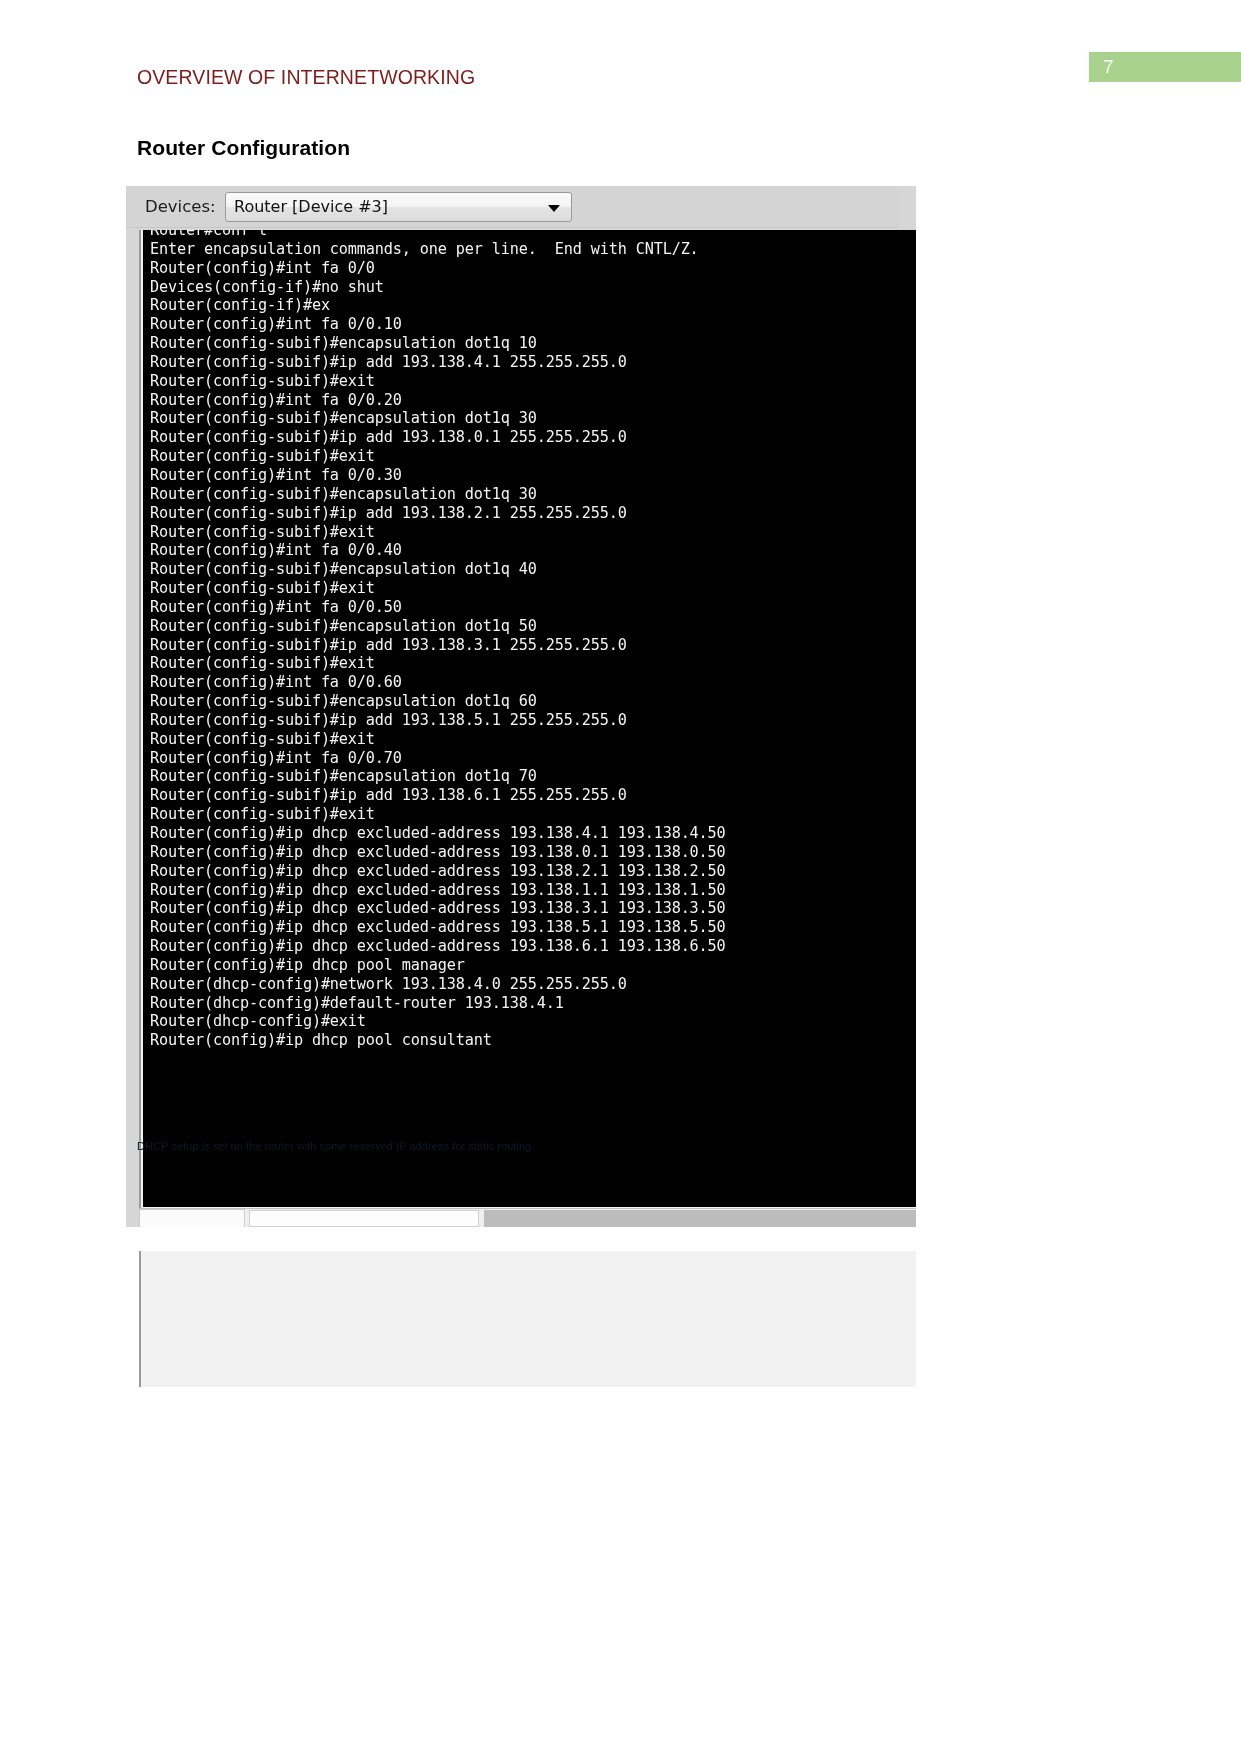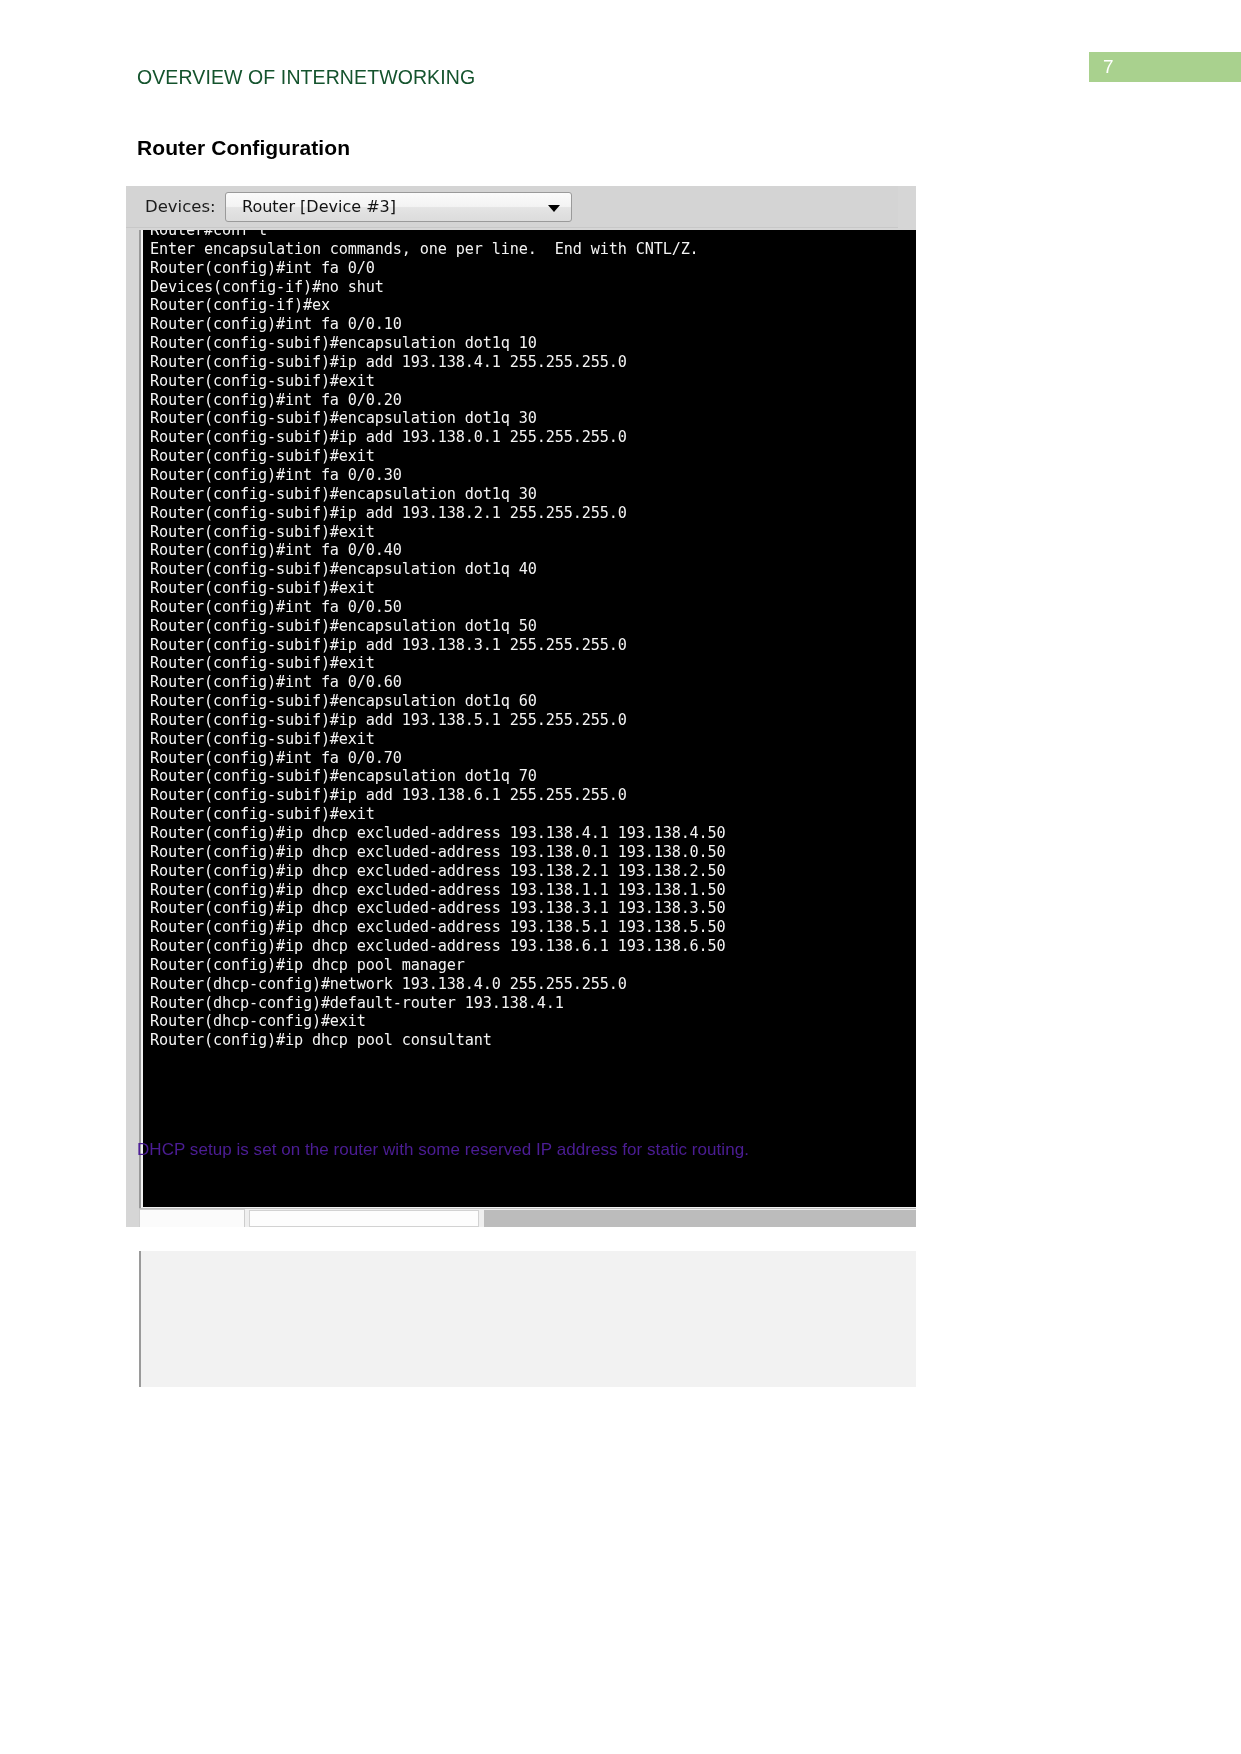--- a/index.html
+++ b/index.html
@@ -30,21 +30,21 @@
     box-sizing: border-box;
     letter-spacing: 0.2px;
   }
 
   
   .doc-header {
     position: absolute;
     top: 66px;
     left: 137px;
     font-size: 19.5px;
-    color: #14532d;
+    color: #7f1d1d;
     letter-spacing: 0.1px;
     white-space: nowrap;
   }
 
   
   .section-heading {
     position: absolute;
     top: 136px;
     left: 137px;
     font-size: 21px;
@@ -90,21 +90,21 @@
     width: 347px;
     height: 30px;
     background: linear-gradient(to bottom, #fbfbfb 0%, #f3f3f3 48%, #e4e4e4 52%, #dcdcdc 100%);
     border: 1px solid #9a9a9a;
     border-radius: 3px;
     box-sizing: border-box;
   }
   .device-select-text {
     position: absolute;
     top: 4px;
-    left: 16px;
+    left: 8px;
     font-size: 16px;
     color: #121212;
     font-family: "DejaVu Sans", sans-serif;
     white-space: nowrap;
   }
   .device-select-arrow {
     position: absolute;
     top: 12px;
     right: 11px;
     width: 0;
@@ -196,22 +196,22 @@
     width: 790px;
     height: 24px;
     background: #ffffff;
   }
 
   
   .caption {
     position: absolute;
     top: 1140px;
     left: 137px;
-    font-size: 17px;
-    color: #4c1d95;
+    font-size: 11px;
+    color: #0f172a;
     letter-spacing: 0.05px;
     white-space: nowrap;
   }
 </style>
 </head>
 <body>
 
 <div class="page-badge">7</div>
 
 <div class="doc-header">OVERVIEW OF INTERNETWORKING</div>

